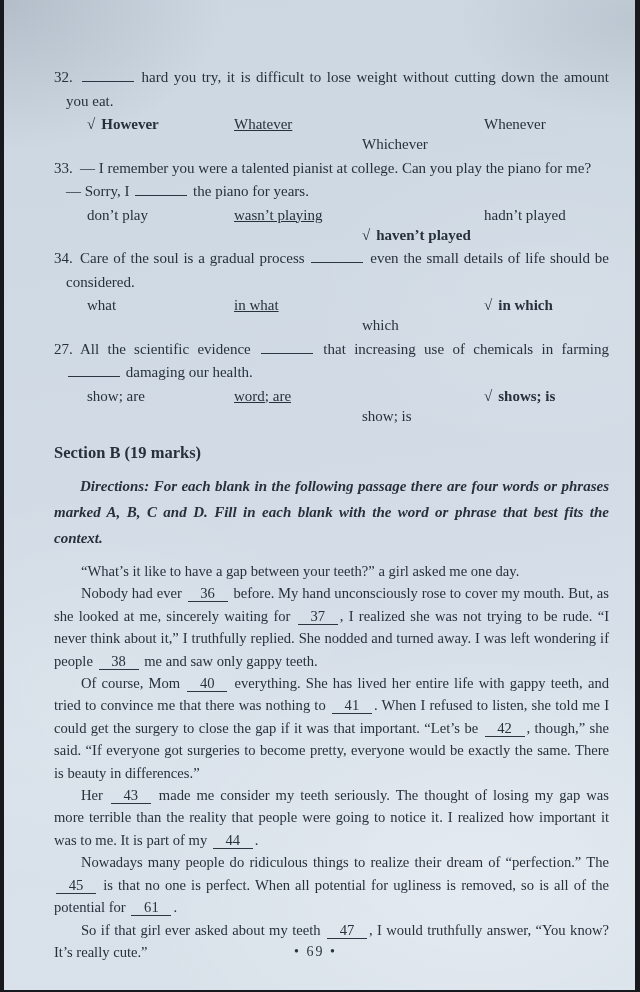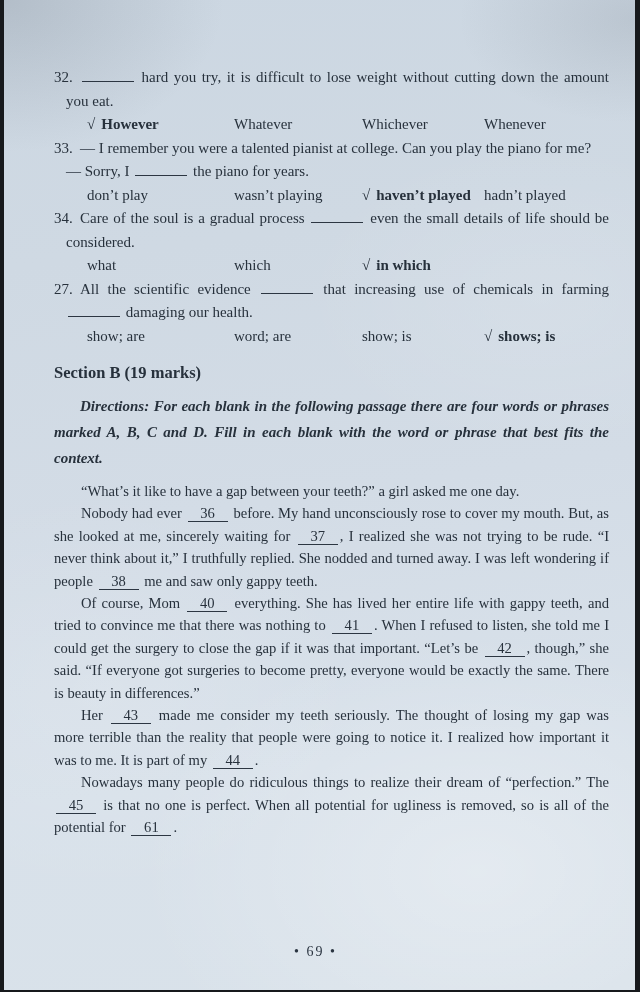--- a/index.html
+++ b/index.html
@@ -35,25 +35,26 @@
   .q-num {
     display: inline-block;
     min-width: 26px;
     margin-left: -12px;
   }
   .options {
     display: flex;
     margin: 0 0 0 33px;
     line-height: 23.5px;
     white-space: nowrap;
+    justify-content: space-between;
   }
   .option { flex: 0 0 auto; }
   .option:nth-child(1) { width: 147px; }
-  .option:nth-child(2) { width: 128px; }
-  .option:nth-child(3) { width: 122px; }
+  .option:nth-child(2) { width: 128px; text-decoration: underline; }
+  .option:nth-child(3) { width: 122px; margin-top: 20px; }
   .option:nth-child(4) { flex: 1 1 auto; }
   .option .check { font-weight: 700; margin-right: 6px; }
   .option.checked .opt-label { font-weight: 700; }
   .sec-heading {
     font-size: 16.5px;
     font-weight: 700;
     margin: 12px 0 7px 0;
     line-height: 26px;
   }
   .directions {
@@ -135,20 +136,21 @@
 </div>
   </div>
 
   <div class="question">
     <div class="q-lines">
             <p class="q-line"><span class="q-num">34.</span>Care of the soul is a gradual process <span class="blank"></span> even the small details of life should be considered.</p>
           </div>
     <div class="options">
   <div class="option"><span class="opt-label">what</span></div>
 
+  <div class="option"><span class="opt-label">in what</span></div>
 
   <div class="option"><span class="opt-label">which</span></div>
 
   <div class="option checked"><span class="check">√</span><span class="opt-label">in which</span></div>
 </div>
   </div>
 
   <div class="question">
     <div class="q-lines">
             <p class="q-line"><span class="q-num">27.</span>All the scientific evidence <span class="blank"></span> that increasing use of chemicals in farming <span class="blank"></span> damaging our health.</p>
@@ -165,16 +167,17 @@
   </div>
 </div>
     <h2 class="sec-heading">Section B (19 marks)</h2>
     <p class="directions">Directions: For each blank in the following passage there are four words or phrases marked A, B, C and D. Fill in each blank with the word or phrase that best fits the context.</p>
     <div id="passage">
         <p>“What’s it like to have a gap between your teeth?” a girl asked me one day.</p>
         <p>Nobody had ever <span class="blank-num">36</span> before. My hand unconsciously rose to cover my mouth. But, as she looked at me, sincerely waiting for <span class="blank-num">37</span>, I realized she was not trying to be rude. “I never think about it,” I truthfully replied. She nodded and turned away. I was left wondering if people <span class="blank-num">38</span> me and saw only gappy teeth.</p>
         <p>Of course, Mom <span class="blank-num">40</span> everything. She has lived her entire life with gappy teeth, and tried to convince me that there was nothing to <span class="blank-num">41</span>. When I refused to listen, she told me I could get the surgery to close the gap if it was that important. “Let’s be <span class="blank-num">42</span>, though,” she said. “If everyone got surgeries to become pretty, everyone would be exactly the same. There is beauty in differences.”</p>
         <p>Her <span class="blank-num">43</span> made me consider my teeth seriously. The thought of losing my gap was more terrible than the reality that people were going to notice it. I realized how important it was to me. It is part of my <span class="blank-num">44</span>.</p>
         <p>Nowadays many people do ridiculous things to realize their dream of “perfection.” The <span class="blank-num">45</span> is that no one is perfect. When all potential for ugliness is removed, so is all of the potential for <span class="blank-num">61</span>.</p>
+        <p>So if that girl ever asked about my teeth <span class="blank-num">47</span>, I would truthfully answer, “You know? It’s really cute.”</p>
       </div>
     <div class="page-number">• 69 •</div>
   </div>
 </div>
 
 </body></html>

